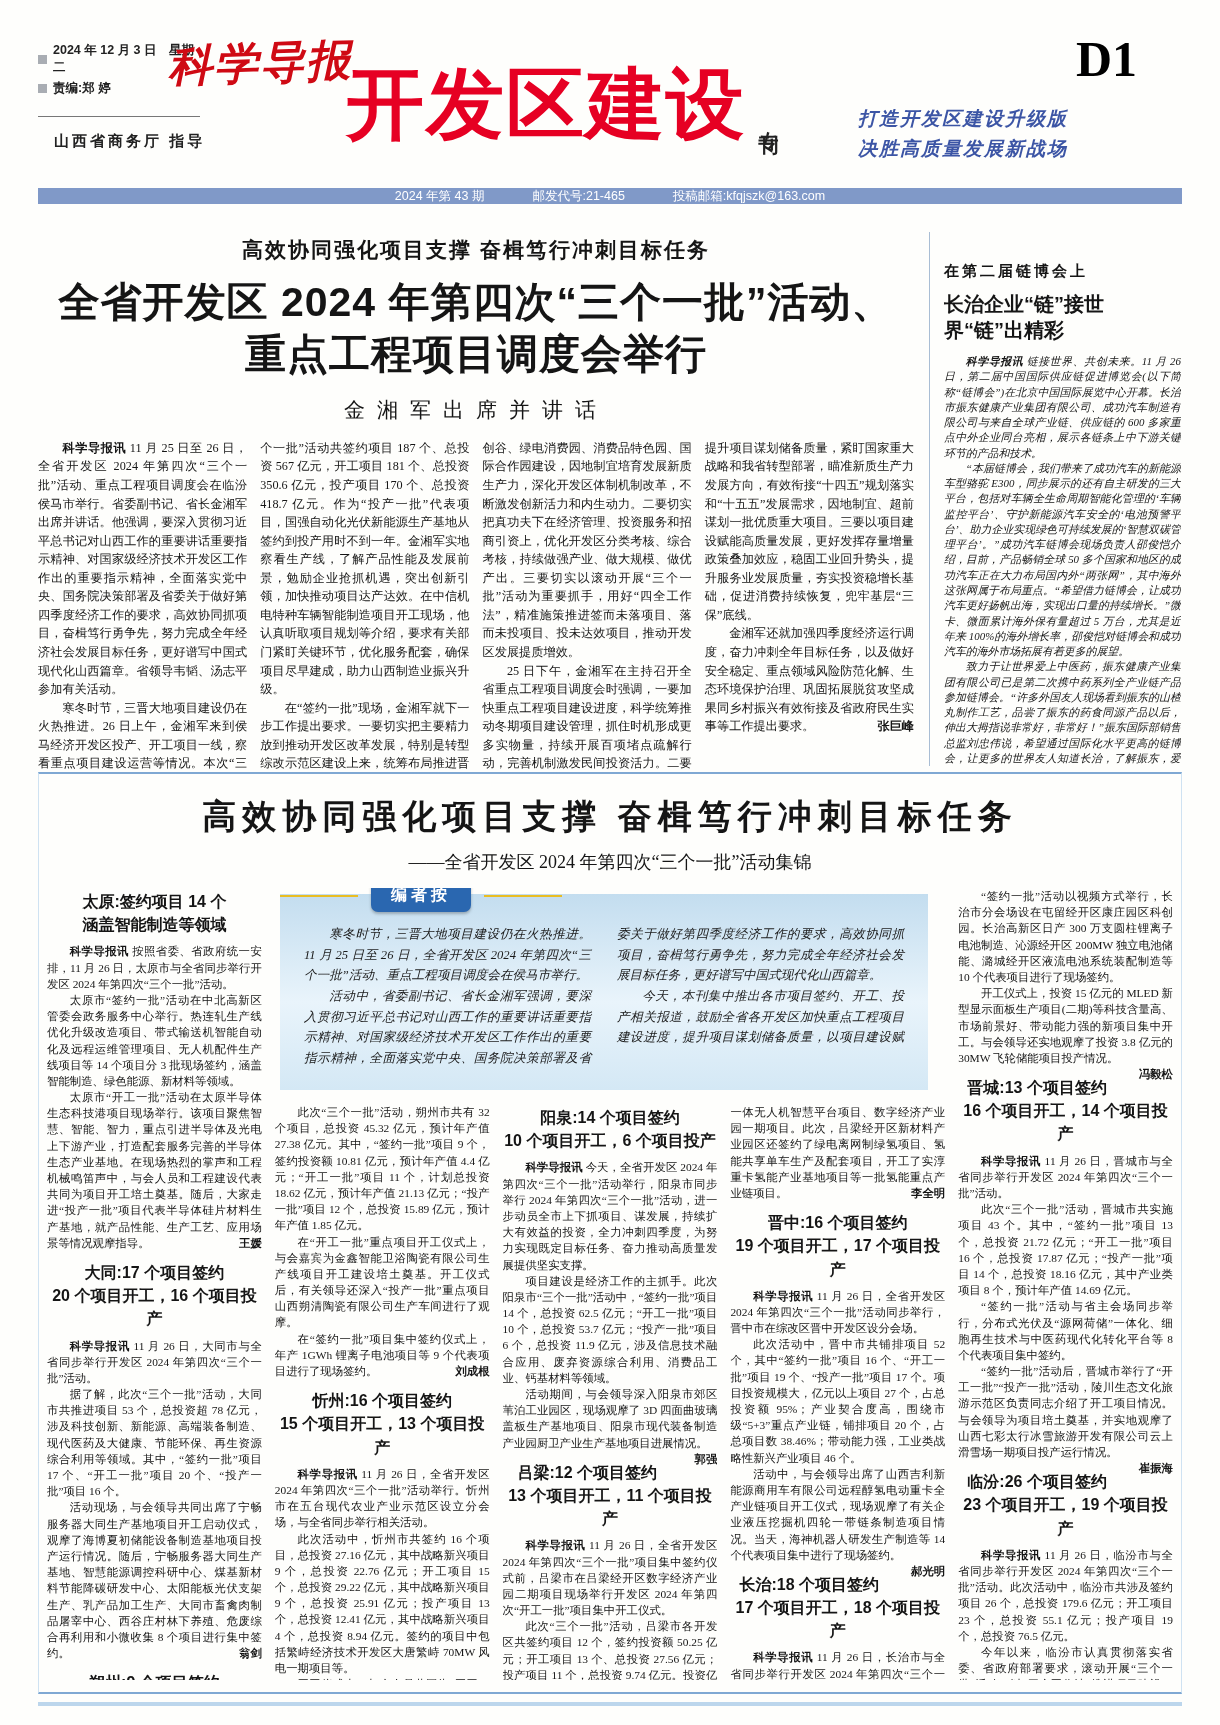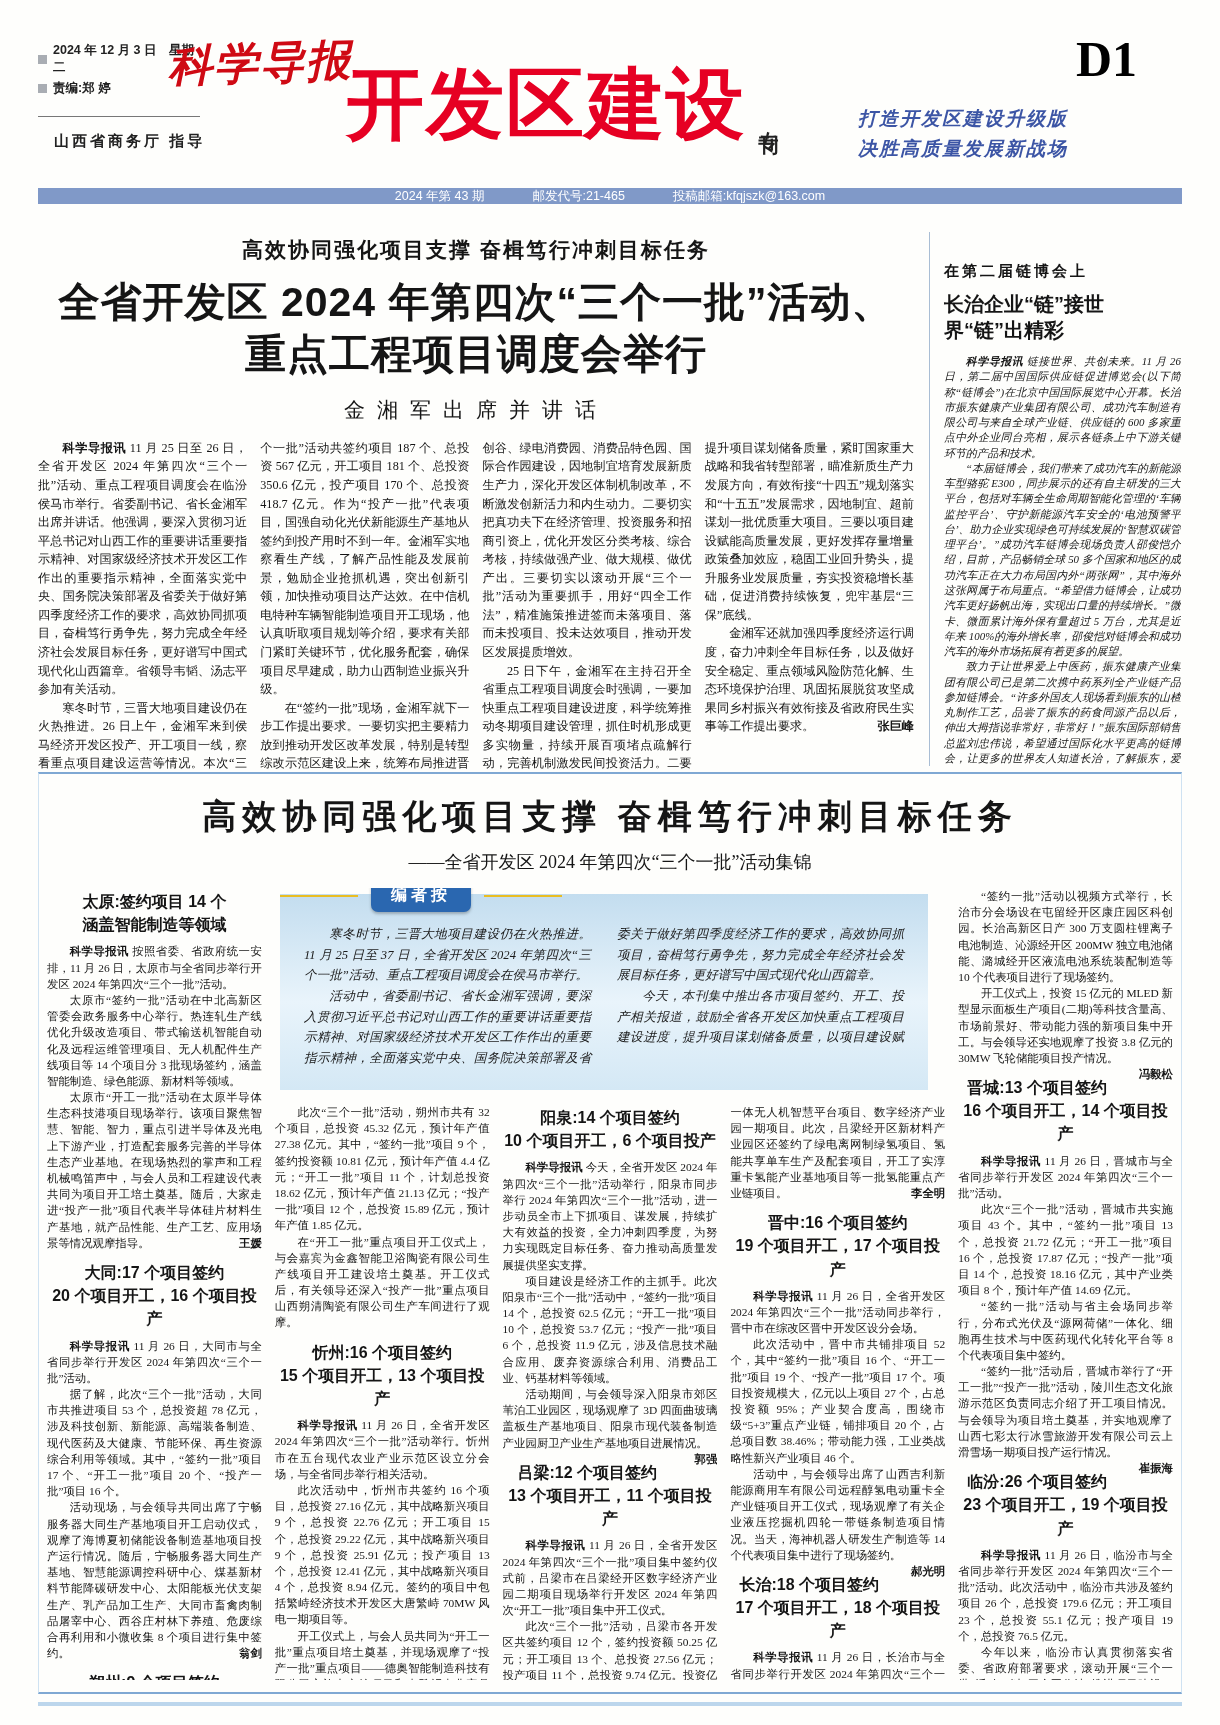--- a/index.html
+++ b/index.html
@@ -140,21 +140,21 @@
     <div class="roundup-sub">——全省开发区 2024 年第四次“三个一批”活动集锦</div>
     <div class="cols">
 
       <div class="editor-box">
         <div class="badge-row">
           <span class="badge-line"></span>
           <span class="badge">编者按</span>
           <span class="badge-line"></span>
         </div>
         <div class="editor-text">
-          <p class="para">寒冬时节，三晋大地项目建设仍在火热推进。11 月 25 日至 37 日，全省开发区 2024 年第四次“三个一批”活动、重点工程项目调度会在侯马市举行。</p>
+          <p class="para">寒冬时节，三晋大地项目建设仍在火热推进。11 月 25 日至 26 日，全省开发区 2024 年第四次“三个一批”活动、重点工程项目调度会在侯马市举行。</p>
           <p class="para">活动中，省委副书记、省长金湘军强调，要深入贯彻习近平总书记对山西工作的重要讲话重要指示精神、对国家级经济技术开发区工作作出的重要指示精神，全面落实党中央、国务院决策部署及省委关于做好第四季度经济工作的要求，高效协同抓项目，奋楫笃行勇争先，努力完成全年经济社会发展目标任务，更好谱写中国式现代化山西篇章。</p>
           <p class="para">今天，本刊集中推出各市项目签约、开工、投产相关报道，鼓励全省各开发区加快重点工程项目建设进度，提升项目谋划储备质量，以项目建设赋能高质量发展，进一步巩固和增强我省经济回升向好态势。</p>
         </div>
       </div>
 
       <div class="col">
         <div class="city-title">
           <div>太原:签约项目 14 个</div>
           <div>涵盖智能制造等领域</div>
         </div>
@@ -176,20 +176,21 @@
           <div>朔州:9 个项目签约</div>
 
         </div>
 
       </div>
 
       <div class="col under-box">
         <div class="rbody">
           <p class="para">此次“三个一批”活动，朔州市共有 32 个项目，总投资 45.32 亿元，预计年产值 27.38 亿元。其中，“签约一批”项目 9 个，签约投资额 10.81 亿元，预计年产值 4.4 亿元；“开工一批”项目 11 个，计划总投资 18.62 亿元，预计年产值 21.13 亿元；“投产一批”项目 12 个，总投资 15.89 亿元，预计年产值 1.85 亿元。</p>
           <p class="para">在“开工一批”重点项目开工仪式上，与会嘉宾为金鑫智能卫浴陶瓷有限公司生产线项目开工建设培土奠基。开工仪式后，有关领导还深入“投产一批”重点项目山西朔清陶瓷有限公司生产车间进行了观摩。</p>
+          <p class="para"><span>在“签约一批”项目集中签约仪式上，年产 1GWh 锂离子电池项目等 9 个代表项目进行了现场签约。</span><span class="byline">刘成根</span></p>
         </div>
         <div class="city-title">
           <div>忻州:16 个项目签约</div>
           <div>15 个项目开工，13 个项目投产</div>
         </div>
         <div class="rbody">
           <p class="para"><b class="wire">科学导报讯</b> <span>11 月 26 日，全省开发区 2024 年第四次“三个一批”活动举行。忻州市在五台现代农业产业示范区设立分会场，与全省同步举行相关活动。</span></p>
           <p class="para">此次活动中，忻州市共签约 16 个项目，总投资 27.16 亿元，其中战略新兴项目 9 个，总投资 22.76 亿元；开工项目 15 个，总投资 29.22 亿元，其中战略新兴项目 9 个，总投资 25.91 亿元；投产项目 13 个，总投资 12.41 亿元，其中战略新兴项目 4 个，总投资 8.94 亿元。签约的项目中包括繁峙经济技术开发区大唐繁峙 70MW 风电一期项目等。</p>
           <p class="para"><span>开工仪式上，与会人员共同为“开工一批”重点项目培土奠基，并现场观摩了“投产一批”重点项目——德奥智能制造科技有限公司之旅太空舱项目和森雅轩古典家具有限公司真容木艺馆项目。</span></p>
         </div>

